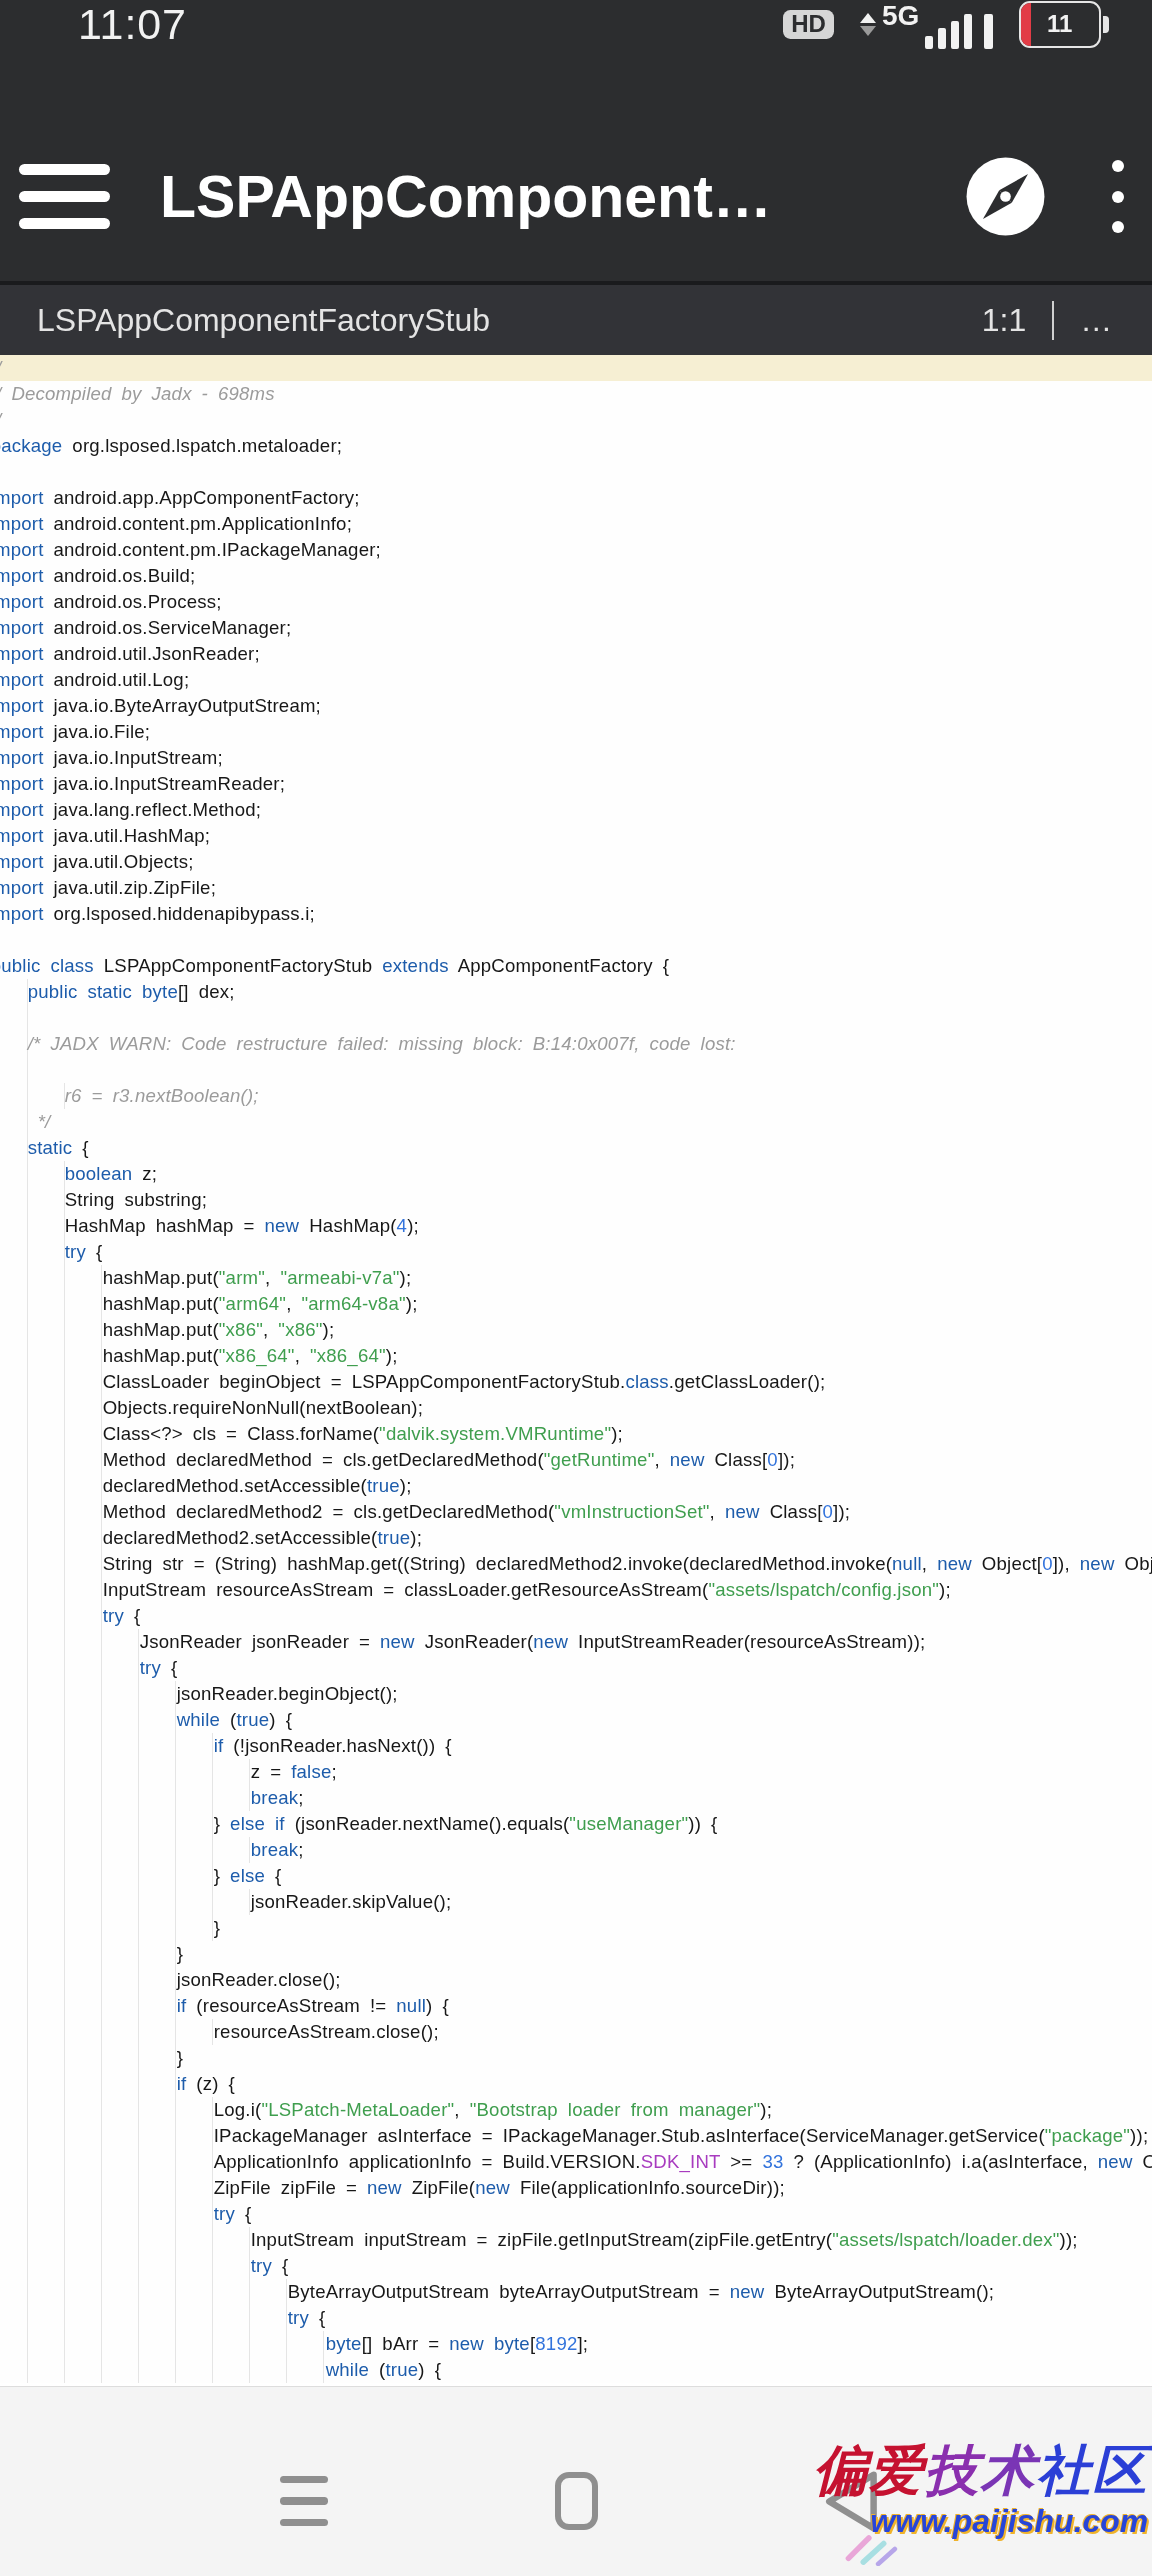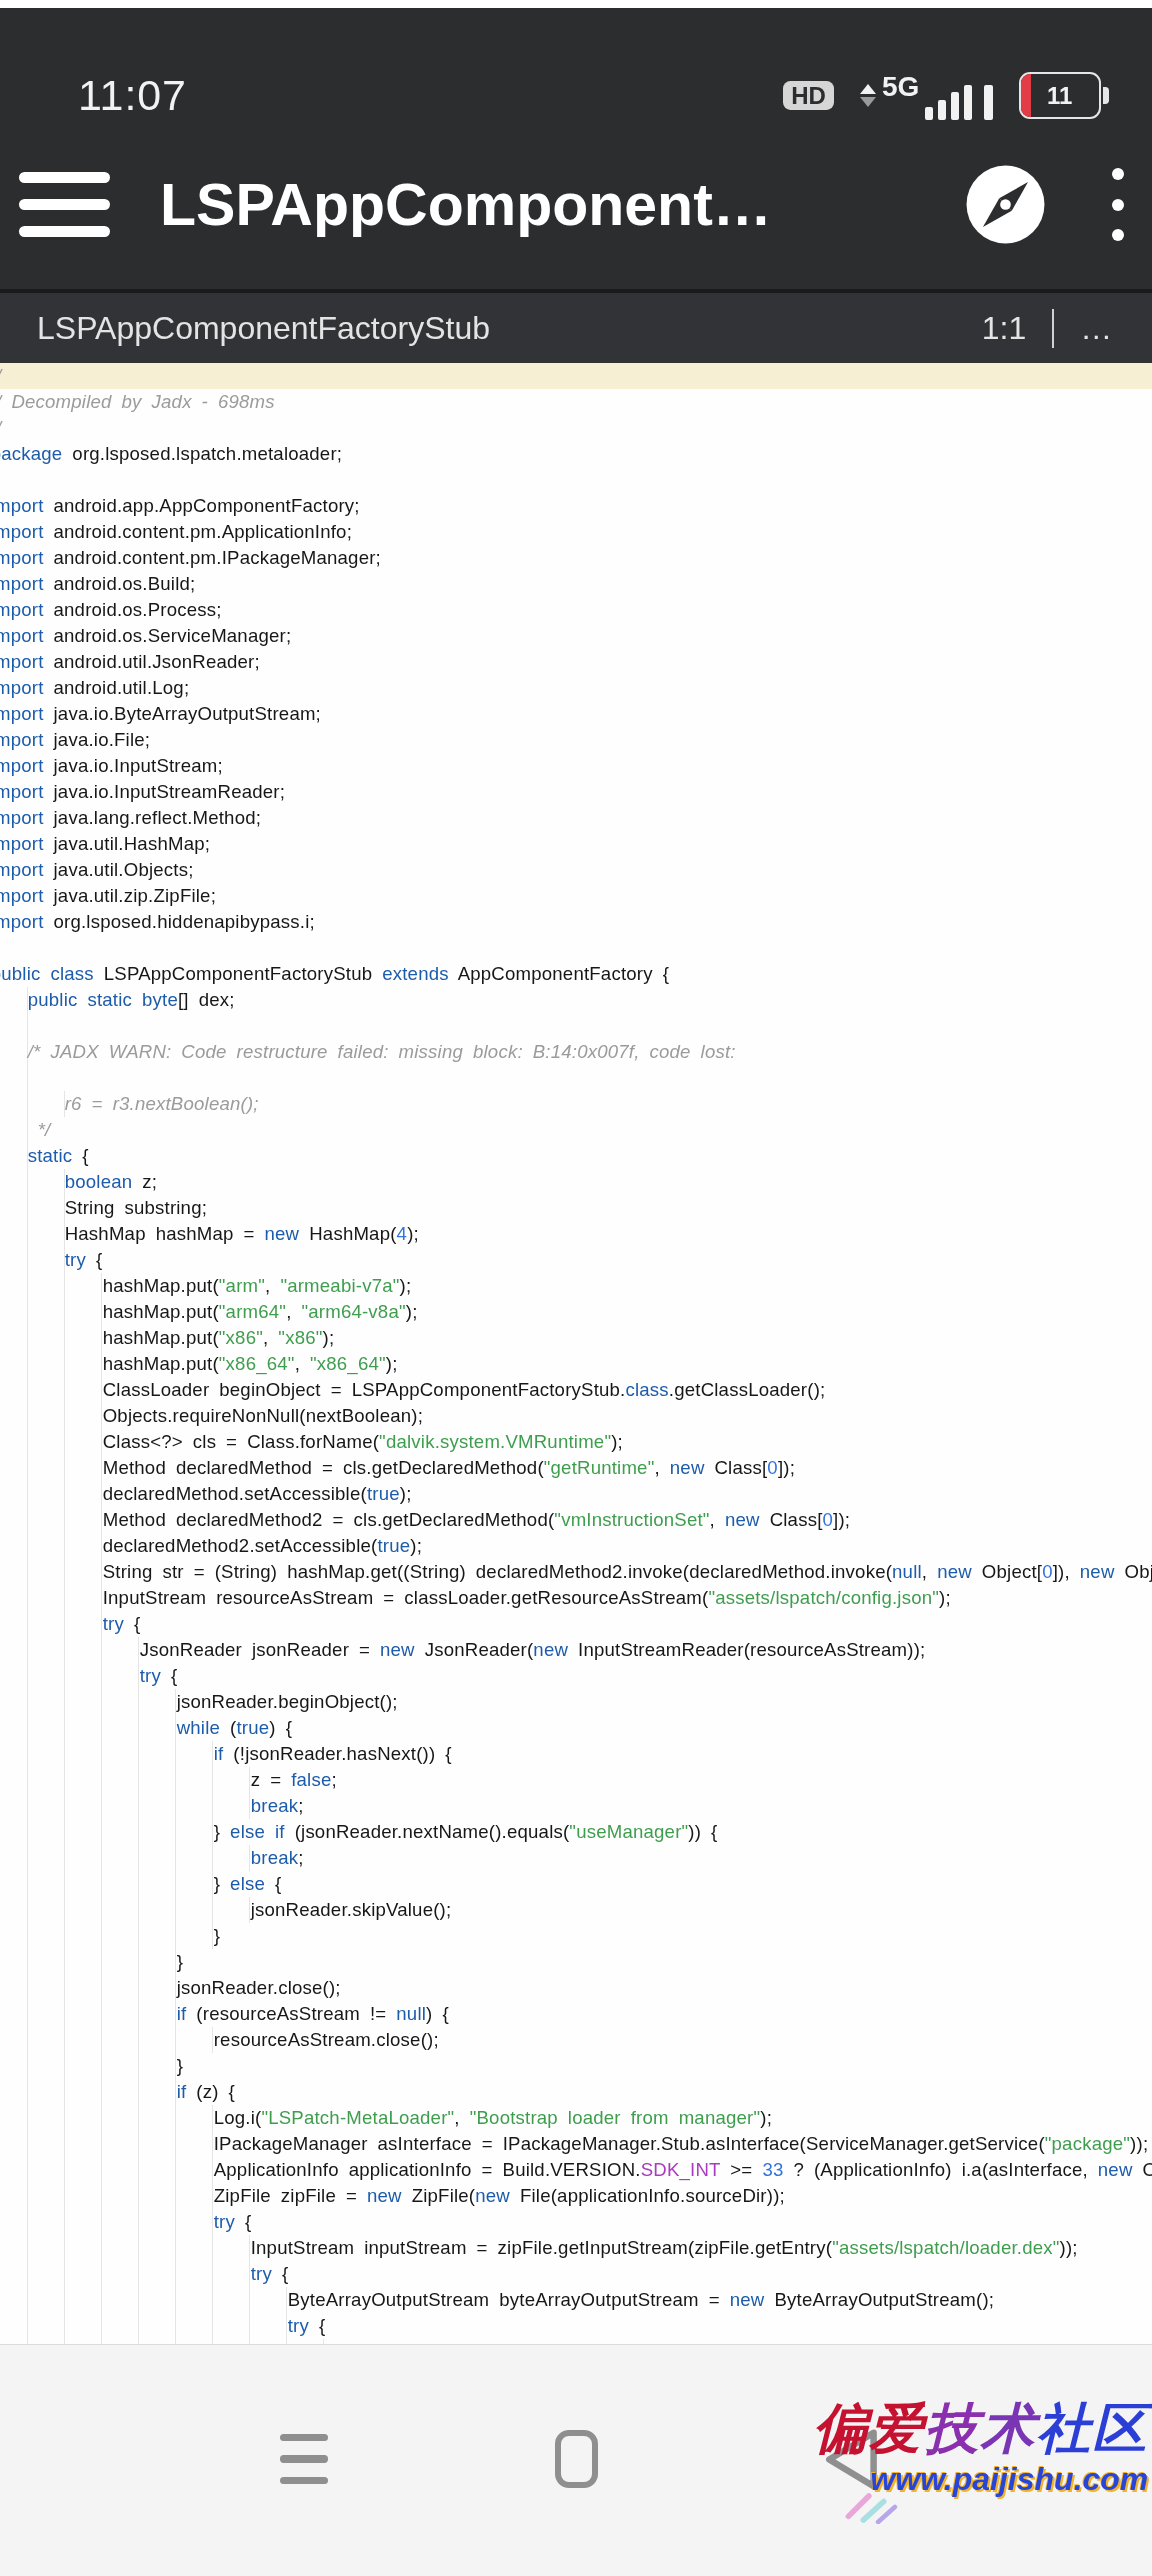--- a/index.html
+++ b/index.html
@@ -1,21 +1,21 @@
 <!DOCTYPE html>
 <html style="font-size:15px"><head>
 <meta charset="utf-8">
 <style>
   html,body{margin:0;padding:0;background:#000;}
   #root{position:relative;width:1152px;height:2576px;overflow:hidden;background:#ffffff;
         font-family:"Liberation Sans", sans-serif;}
 
   
-  .statusbar{height:112px;background:#2c2d2f;display:flex;align-items:flex-end;
-             justify-content:space-between;padding:8px 43px 0 78px;box-sizing:border-box;margin-top:8px;}
+  .statusbar{height:112px;background:#2c2d2f;display:flex;align-items:flex-start;
+             justify-content:space-between;padding:0 43px 0 78px;box-sizing:border-box;}
   .sb-time{color:#f2f2f2;font-size:43px;letter-spacing:0.9px;}
   .sb-right{display:flex;align-items:center;gap:26px;}
   .hd-badge{background:#d6d6d6;color:#2c2d2f;font-weight:bold;font-size:24px;
             padding:2.8px 8.4px;border-radius:7.4px;line-height:1;}
   .net{display:flex;align-items:flex-end;gap:5.6px;}
   .net-arrows{display:flex;flex-direction:column;gap:2.8px;margin-bottom:13px;}
   .tri-up{width:0;height:0;border-left:8.4px solid transparent;border-right:8.4px solid transparent;
           border-bottom:10.2px solid #f2f2f2;}
   .tri-dn{width:0;height:0;border-left:8.4px solid transparent;border-right:8.4px solid transparent;
           border-top:10.2px solid #9a9a9a;}
@@ -62,21 +62,21 @@
       background-size:0 100%;}
   .cl.hl{background-color:#f6efd3;}
   .t-kw{color:#1d5cab;}
   .t-str{color:#3f9e4e;}
   .t-num{color:#3273dc;}
   .t-com{color:#9b9b9b;font-style:italic;}
   .t-fld{color:#a83bbf;}
   .t-pl{color:#171717;}
 
   
-  .navbar{position:absolute;left:0;right:0;bottom:0;height:232px;background:#f4f4f4;
+  .navbar{position:absolute;left:0;right:0;bottom:0;height:190px;background:#f4f4f4;
           border-top:1.9px solid #dddddd;box-sizing:border-box;}
   .nav-recents{position:absolute;left:280px;top:89px;width:48px;display:flex;
                flex-direction:column;gap:14px;cursor:pointer;}
   .nav-recents div{height:7.4px;background:#8f8f8f;border-radius:3.7px;}
   .nav-home{position:absolute;left:555px;top:85px;width:43px;height:58px;
             border:6.5px solid #8f8f8f;border-radius:14px;box-sizing:border-box;cursor:pointer;}
   .nav-back{position:absolute;left:820px;top:82px;cursor:pointer;}
 
   
   .watermark{position:absolute;right:3.7px;top:56px;text-align:right;pointer-events:none;}

